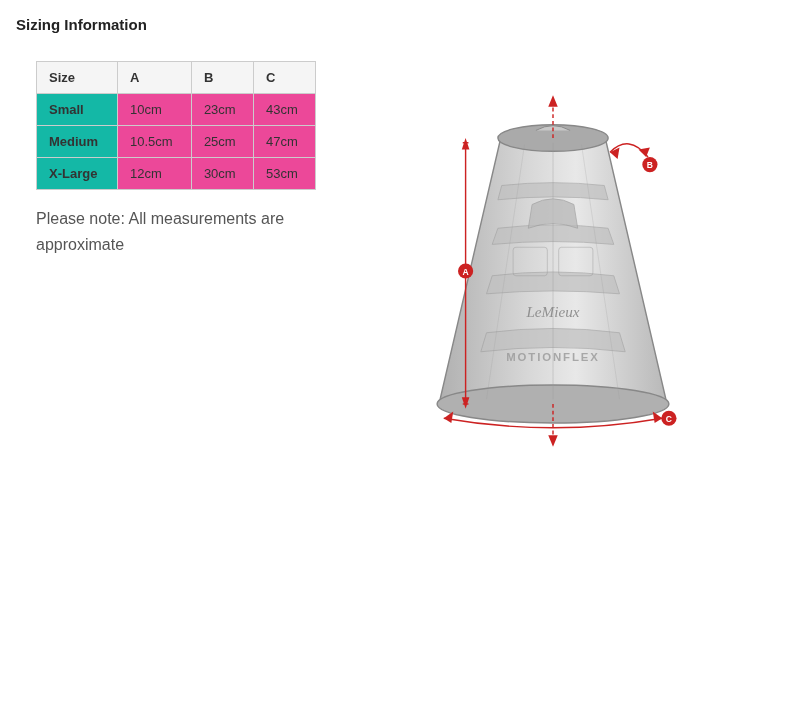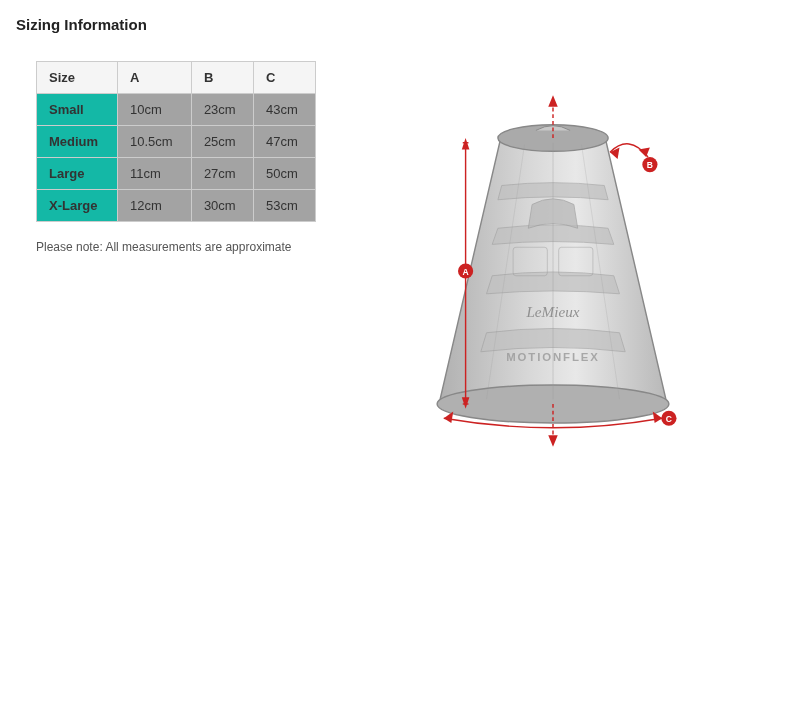--- a/index.html
+++ b/index.html
@@ -36,40 +36,40 @@
       width: 100%;
       margin-bottom: 16px;
     }
 
     .sizing-table th,
     .sizing-table td {
       border: 1px solid #ccc;
       padding: 8px 12px;
       text-align: left;
       font-size: 13px;
-      background: #a3a3a3;
+      background: #ec4899;
     }
 
     .sizing-table thead th {
       background: #f5f5f5;
       font-weight: bold;
       color: #333;
     }
 
     .sizing-table tbody tr:nth-child(even) {
       background: #fafafa;
     }
 
     .sizing-table tbody td:first-child {
       font-weight: bold;
       background: #14b8a6;
     }
 
     .note {
-      font-size: 12px;
+      font-size: 16px;
       color: #555;
       line-height: 1.6;
       margin-top: 0;
     }
 
     
     .image-area {
       flex: 1;
       position: relative;
       display: flex;
@@ -106,26 +106,20 @@
             <td>23cm</td>
             <td>43cm</td>
           </tr>
           <tr>
             <td>Medium</td>
             <td>10.5cm</td>
             <td>25cm</td>
             <td>47cm</td>
           </tr>
           <tr>
-            <td>Large</td>
-            <td>11cm</td>
-            <td>27cm</td>
-            <td>50cm</td>
-          </tr>
-          <tr>
             <td>X-Large</td>
             <td>12cm</td>
             <td>30cm</td>
             <td>53cm</td>
           </tr>
         </tbody>
     </table>
     <p class="note">Please note: All measurements are approximate</p>
   </div>
 

